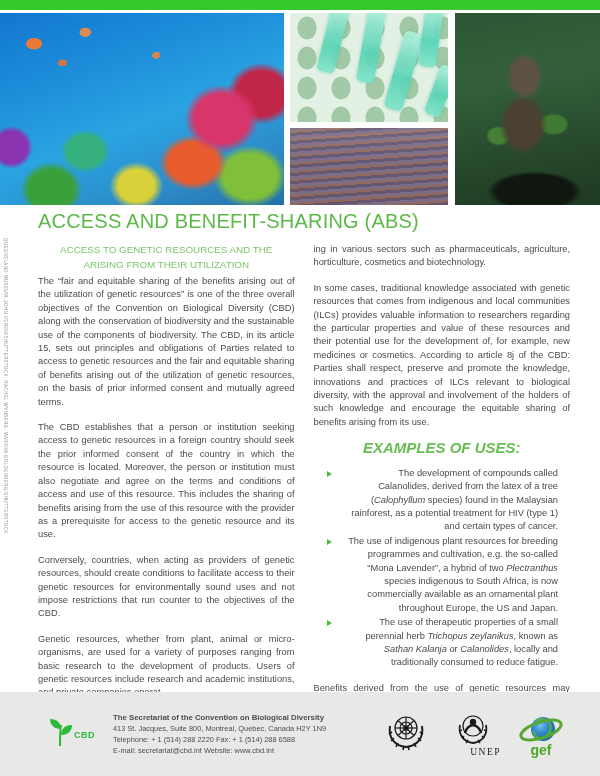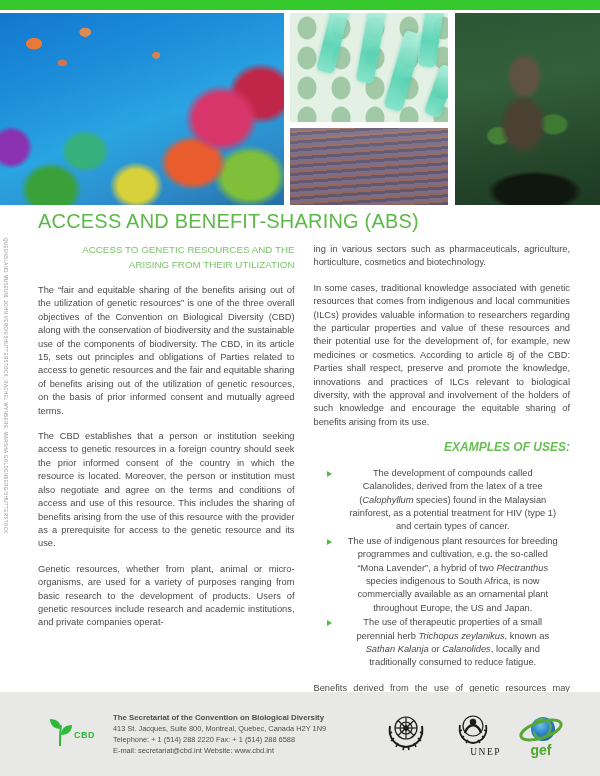--- a/index.html
+++ b/index.html
@@ -48,24 +48,24 @@
       radial-gradient(18px 14px at 30% 64%, #467f37 0 55%, transparent 70%),
       linear-gradient(170deg,#2c5634 0%, #33603a 35%, #27492c 70%, #1d3a23 100%);}
   
   .credit{position:absolute;left:3px;top:238px;writing-mode:vertical-rl;
     font-size:4.5px;letter-spacing:.4px;color:#8f8f8f;white-space:nowrap;}
   
   .page-title{position:absolute;left:38px;top:210px;font-size:20px;color:#5cb947;letter-spacing:.2px;}
   .content{position:absolute;left:38px;top:243px;width:532px;display:grid;
     grid-template-columns:1fr 1fr;column-gap:19px;
     font-size:9.3px;line-height:13.4px;text-align:justify;color:#4b4b4b;}
-  .col-heading{color:#79c569;font-size:9.8px;line-height:14.5px;margin-bottom:12px;text-align:right;}
+  .col-heading{color:#79c569;font-size:9.8px;line-height:14.5px;margin-bottom:3px;text-align:center;}
   .content p{margin:0 0 12px 0;}
-  .examples-heading{color:#67be52;font-style:italic;font-weight:bold;font-size:12px;margin:0 0 3px 0;text-align:right;}
-  .examples{list-style:none;margin:12px;padding:0;text-align:center;}
+  .examples-heading{color:#67be52;font-style:italic;font-weight:bold;font-size:15px;margin:0 0 3px 0;text-align:center;}
+  .examples{list-style:none;margin:12px;padding:0;text-align:right;}
   .examples li{position:relative;padding-left:22px;margin:0 0 1px 0;}
   .arrow{position:absolute;left:1px;top:4px;width:0;height:0;
     border-left:5px solid #4cbf3c;border-top:3.5px solid transparent;border-bottom:3.5px solid transparent;}
   .examples .it{font-style:italic;}
   .closing{margin-top:1px;}
   
   .footer{position:absolute;left:0;top:692px;width:600px;height:84px;background:#e8e8e6;
     display:flex;align-items:center;padding:0 34px 0 48px;box-sizing:border-box;}
   .cbd-logo{display:flex;align-items:center;margin-right:18px;}
   .cbd-label{color:#2eb93a;font-weight:bold;font-size:9px;letter-spacing:.5px;margin-top:1px;}
@@ -97,20 +97,21 @@
 <div class="page-title">ACCESS AND BENEFIT-SHARING (ABS)</div>
 
 <div class="content">
   <div class="col">
     <div class="col-heading">
       <div>ACCESS TO GENETIC RESOURCES AND THE</div>
       <div>ARISING FROM THEIR UTILIZATION</div>
     </div>
     <p>The “fair and equitable sharing of the benefits arising out of the utilization of genetic resources” is one of the three overall objectives of the Convention on Biological Diversity (CBD) along with the conservation of biodiversity and the sustainable use of the components of biodiversity. The CBD, in its article 15, sets out principles and obligations of Parties related to access to genetic resources and the fair and equitable sharing of benefits arising out of the utilization of genetic resources, on the basis of prior informed consent and mutually agreed terms.</p>
     <p>The CBD establishes that a person or institution seeking access to genetic resources in a foreign country should seek the prior informed consent of the country in which the resource is located. Moreover, the person or institution must also negotiate and agree on the terms and conditions of access and use of this resource. This includes the sharing of benefits arising from the use of this resource with the provider as a prerequisite for access to the genetic resource and its use.</p>
+    <p>Conversely, countries, when acting as providers of genetic resources, should create conditions to facilitate access to their genetic resources for environmentally sound uses and not impose restrictions that run counter to the objectives of the CBD.</p>
     <p>Genetic resources, whether from plant, animal or micro-organisms, are used for a variety of purposes ranging from basic research to the development of products. Users of genetic resources include research and academic institutions, and private companies operat-</p>
   </div>
   <div class="col">
     <p>ing in various sectors such as pharmaceuticals, agriculture, horticulture, cosmetics and biotechnology.</p>
     <p>In some cases, traditional knowledge associated with genetic resources that comes from indigenous and local communities (ILCs) provides valuable information to researchers regarding the particular properties and value of these resources and their potential use for the development of, for example, new medicines or cosmetics. According to article 8j of the CBD: Parties shall respect, preserve and promote the knowledge, innovations and practices of ILCs relevant to biological diversity, with the approval and involvement of the holders of such knowledge and encourage the equitable sharing of benefits arising from its use.</p>
     <p class="examples-heading">EXAMPLES OF USES:</p>
     <ul class="examples">
         <li><span class="arrow"></span><span>The development of compounds called Calanolides, derived from the latex of a tree (</span><span class="it">Calophyllum</span><span> species) found in the Malaysian rainforest, as a potential treatment for HIV (type 1) and certain types of cancer.</span></li>
         <li><span class="arrow"></span><span>The use of indigenous plant resources for breeding programmes and cultivation, e.g. the so-called “Mona Lavender”, a hybrid of two </span><span class="it">Plectranthus</span><span> species indigenous to South Africa, is now commercially available as an ornamental plant throughout Europe, the US and Japan.</span></li>
         <li><span class="arrow"></span><span>The use of therapeutic properties of a small perennial herb </span><span class="it">Trichopus zeylanikus</span><span>, known as </span><span class="it">Sathan Kalanja</span><span> or </span><span class="it">Calanolides</span><span>, locally and traditionally consumed to reduce fatigue.</span></li>

